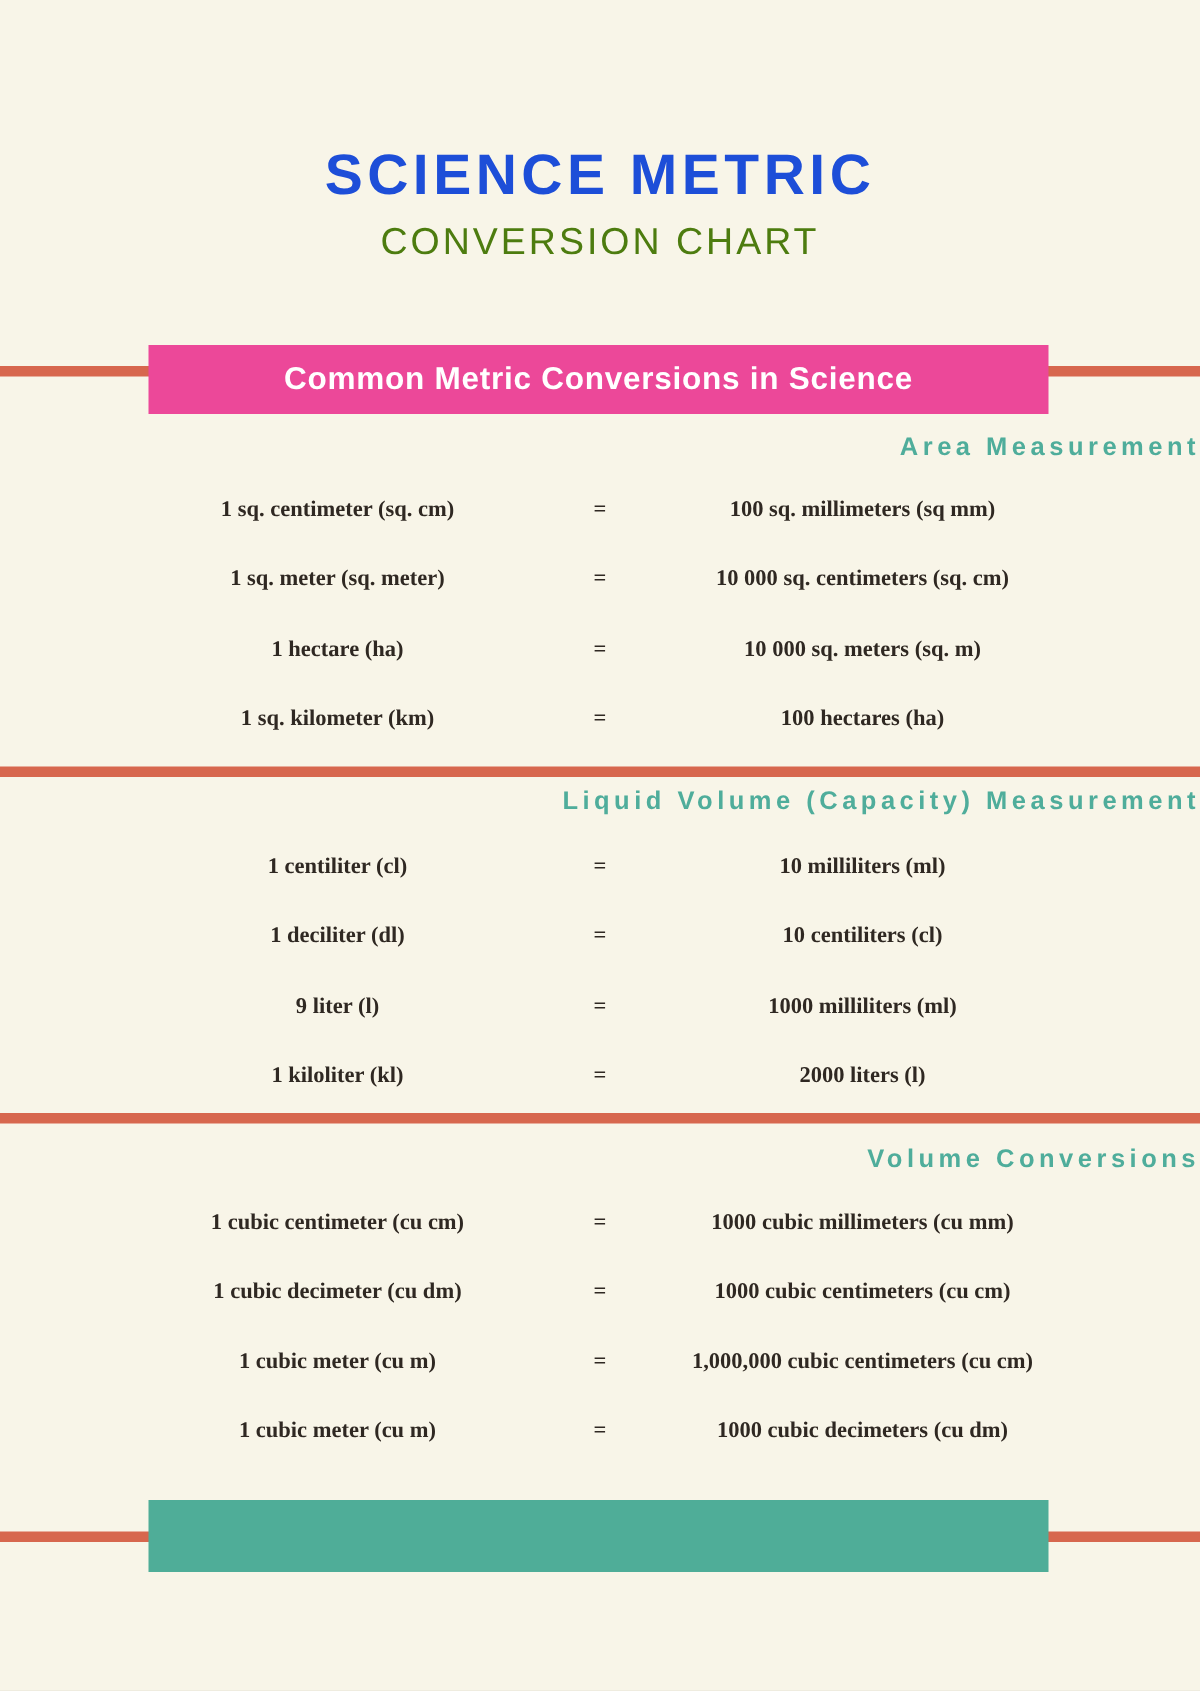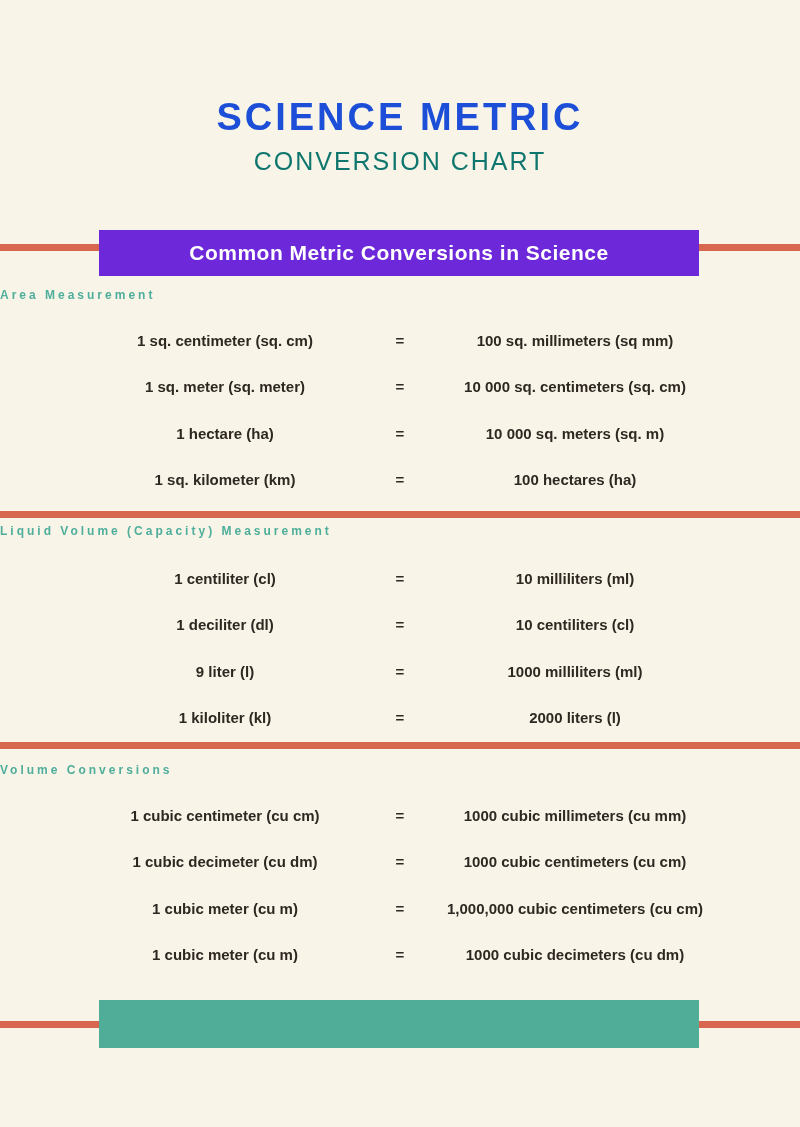--- a/index.html
+++ b/index.html
@@ -30,21 +30,21 @@
     font-size: 38px;
     font-weight: bold;
     letter-spacing: 3px;
     color: #1d4ed8;
   }
   .title-sub {
     margin: 8px 0 0 0;
     font-size: 25px;
     font-weight: normal;
     letter-spacing: 2px;
-    color: #0f766e;
+    color: #4d7c0f;
   }
 
   
   .banner {
     position: absolute;
     left: 0;
     width: 100%;
     height: 46px;
   }
   .banner.top-banner { top: 230px; }
@@ -55,52 +55,53 @@
     top: 14px;
     height: 7px;
     background: #d7674e;
   }
   .banner .banner-box {
     position: absolute;
     left: 99px;
     width: 600px;
     top: 0;
     height: 46px;
-    background: #6d28d9;
+    background: #ec4899;
     display: flex;
     align-items: center;
     justify-content: center;
   }
   .banner .banner-box span {
     color: #ffffff;
     font-size: 21px;
     font-weight: bold;
     letter-spacing: 0.5px;
   }
 
   
   .section-heading {
     position: absolute;
     left: 0;
     width: 100%;
-    text-align: left;
-    font-size: 12px;
+    text-align: right;
+    font-size: 17px;
     font-weight: bold;
     letter-spacing: 3px;
     color: #4fad9b;
   }
   #heading-area   { top: 288px; }
   #heading-liquid { top: 524px; }
   #heading-volume { top: 763px; }
 
   
   .rows-group {
     position: absolute;
     left: 80px;
     width: 640px;
+    font-family: Liberation Serif, serif;
   }
   #rows-area   { top: 317px; }
   #rows-liquid { top: 555px; }
   #rows-volume { top: 792px; }
   .conv-row {
     height: 46.5px;
     display: grid;
     grid-template-columns: 290px 60px 290px;
     align-items: center;
   }

